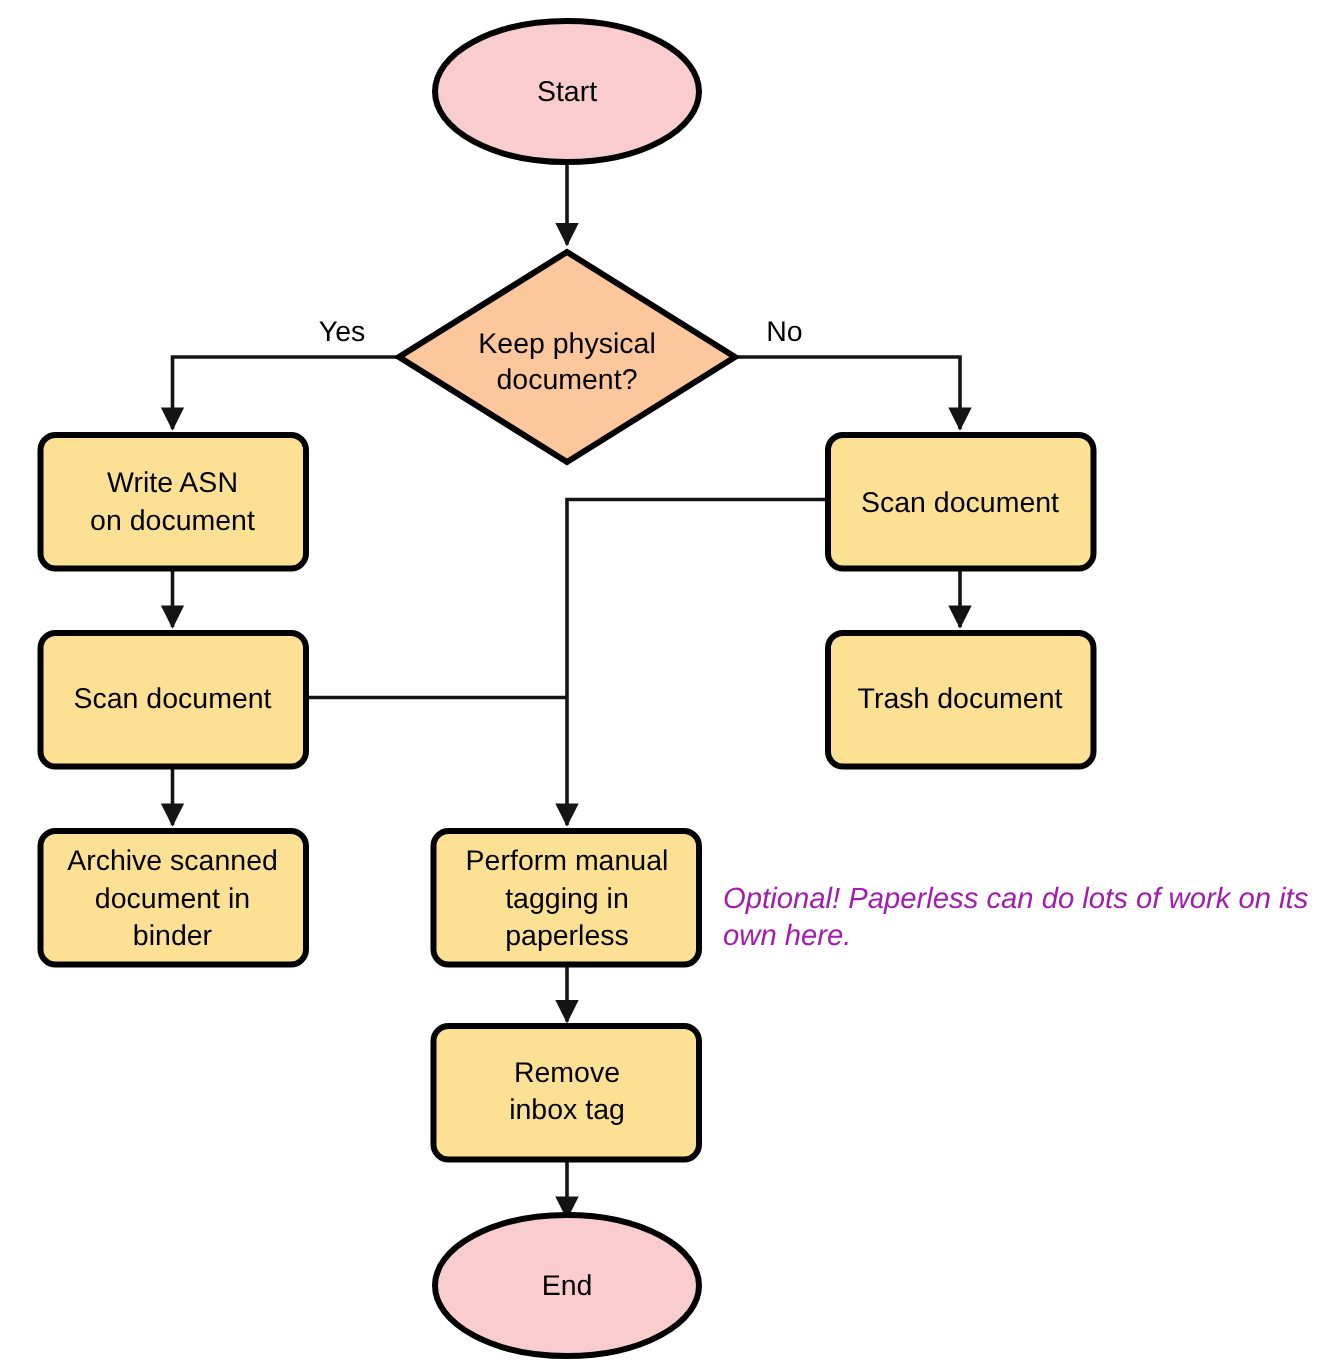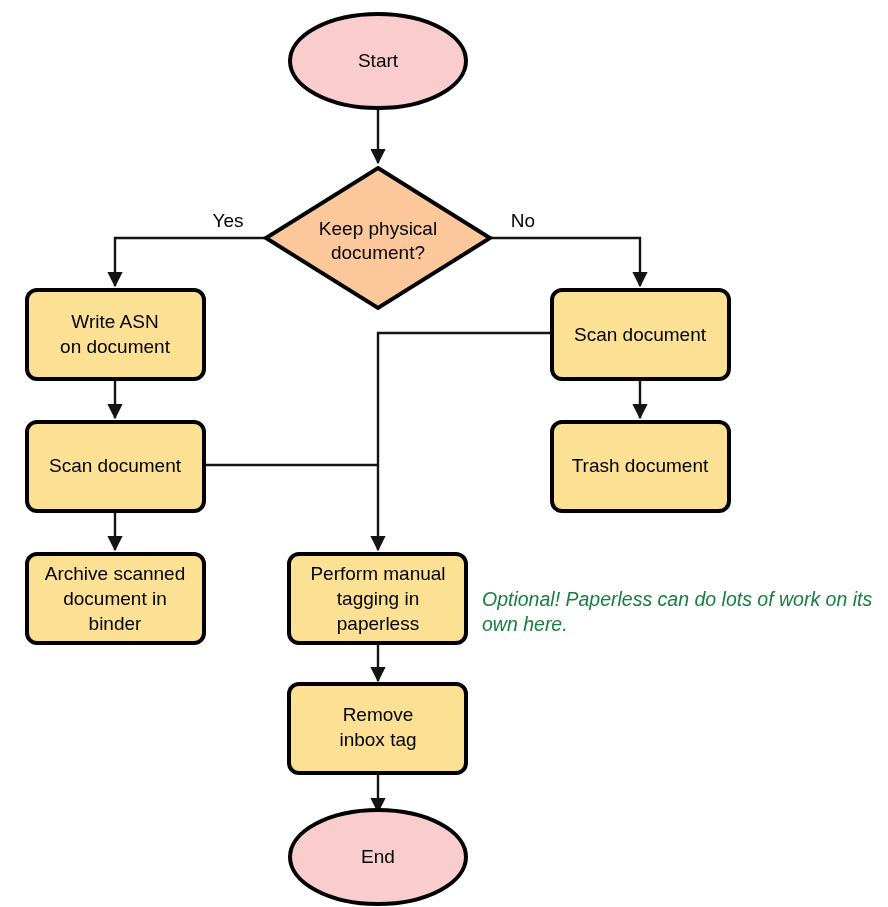--- a/index.html
+++ b/index.html
@@ -58,21 +58,21 @@
     fill: #000000;
     text-anchor: middle;
     dominant-baseline: middle;
     white-space: pre;
   }
   .annotation-text {
     position: absolute;
     font-family: "Liberation Sans", sans-serif;
     font-size: 19.5px;
     font-style: italic;
-    color: #15803d;
+    color: #a21caf;
     line-height: 25px;
     left: 482px;
     top: 587px;
     width: 406px;
   }
 </style>
 </head>
 <body>
 
 <div id="flow-root">

